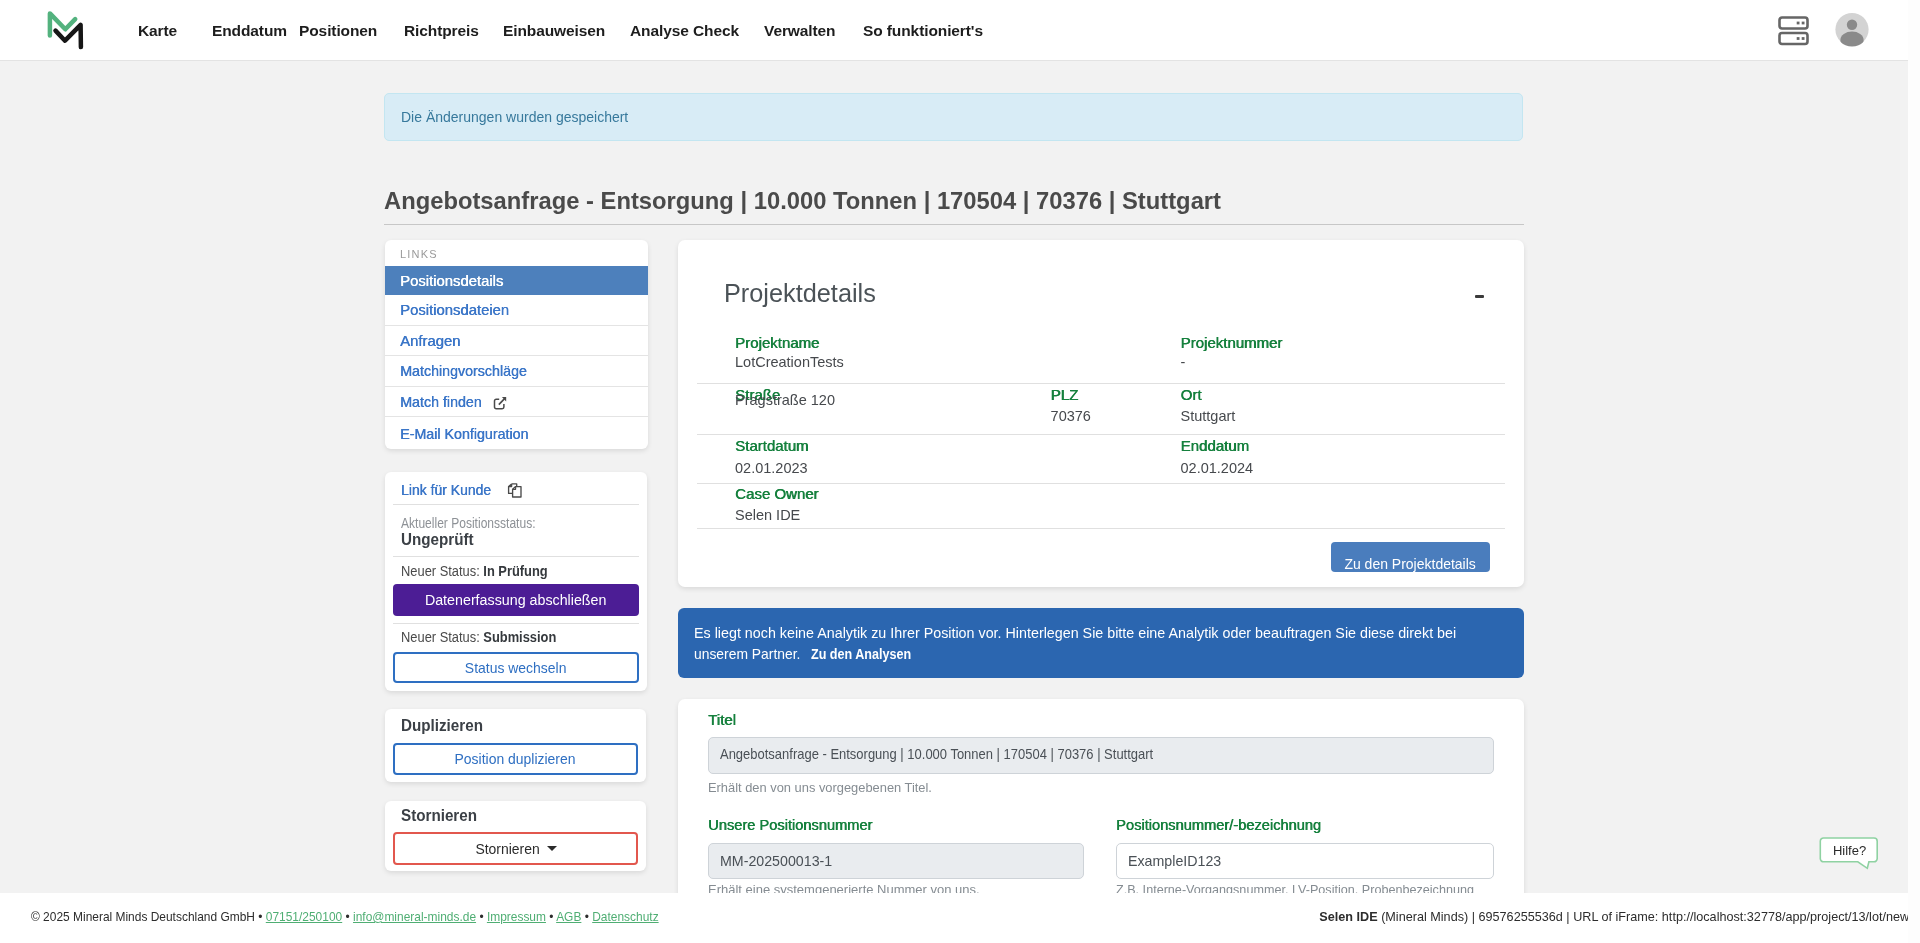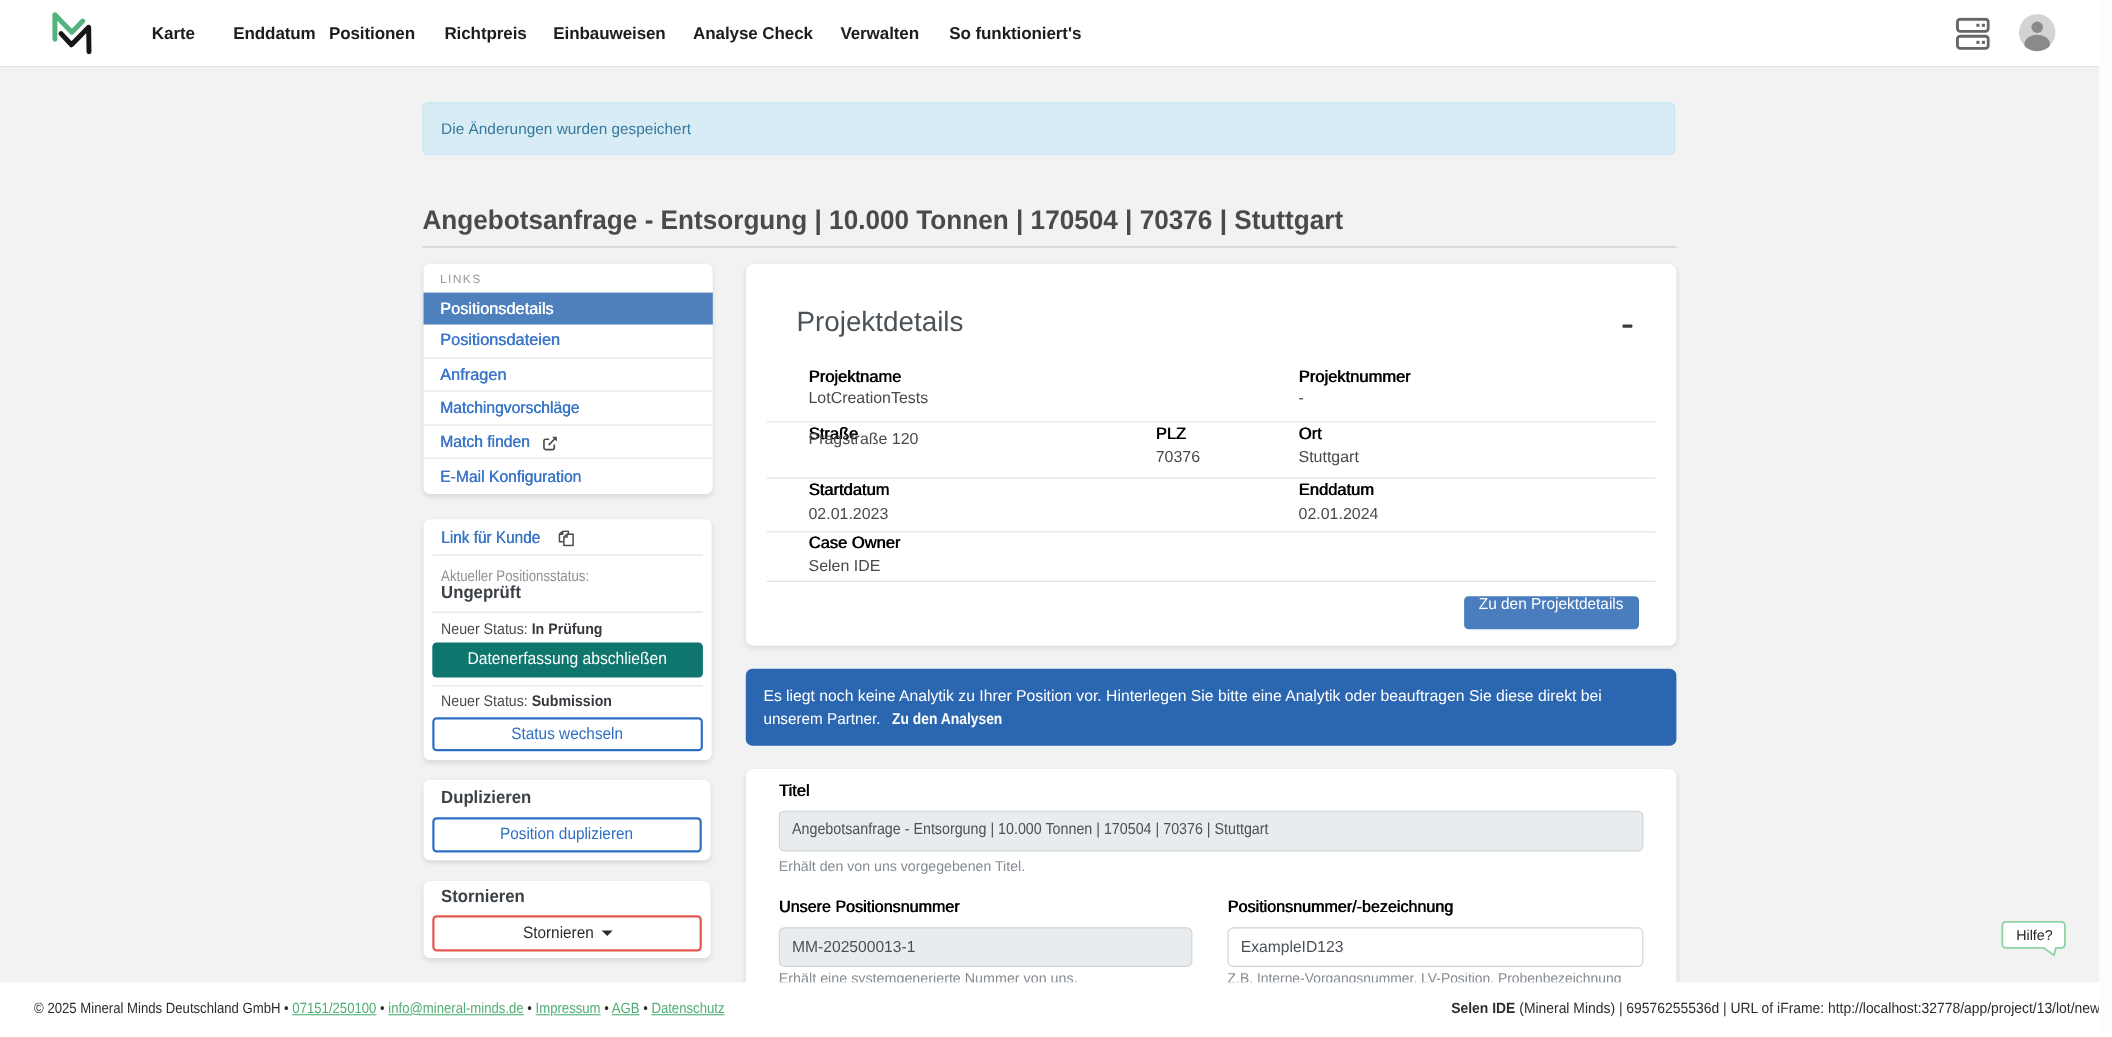--- a/index.html
+++ b/index.html
@@ -11,21 +11,21 @@
   .blue { color:#3b76c8; } .card .blue, #sbactive { text-shadow:0.4px 0 0 currentColor; }
   .sx { display:inline-block; transform-origin:0 50%; white-space:nowrap; }
   .sxc { display:inline-block; transform-origin:50% 50%; white-space:nowrap; }
 
   
   #navbar { position:absolute; left:0; top:0; width:1920px; height:61px; background:#fff; border-bottom:1px solid #e3e3e3; z-index:20; }
   .navlink { position:absolute; top:0; height:61px; display:flex; align-items:center; font-size:15.5px; font-weight:bold; color:#1d1d1d; letter-spacing:-0.1px; }
 
   #scrollstrip { position:absolute; right:0; top:0; width:12px; height:943px; background:#fdfdfd; z-index:30; }
 
-  .lbl { font-weight:400; text-shadow:0.6px 0 0 currentColor; color:#000000; font-size:15px; }
+  .lbl { font-weight:400; text-shadow:0.6px 0 0 currentColor; color:#15803d; font-size:15px; }
   .val { color:#46494d; font-size:14.5px; }
   .helper { color:#858c92; font-size:13px; }
 
   .sep { position:absolute; height:1px; background:#e0e0e0; }
 
   .input { position:absolute; border:1px solid #ced3d8; border-radius:5px; background:#fff; font-size:14.5px; color:#4a5056; display:flex; align-items:center; padding-left:11px; }
   .input.dis { background:#e9ecef; }
 
   .btn-outline-blue { position:absolute; background:#fff; border:2px solid #2e6fc2; border-radius:4px; color:#2e6fc2; font-size:15px; display:flex; align-items:center; justify-content:center; }
   .btn-outline-red { position:absolute; background:#fff; border:2px solid #e2574e; border-radius:4px; color:#2b2b2b; font-size:15px; display:flex; align-items:center; justify-content:center; }
@@ -111,21 +111,21 @@
         <path d="M4.6,0.9 H9.7 V3.4 M4.6,0.9 L1.6,3.6 V10.4 H5.2 M1.6,3.6 H4.6 V0.9" fill="none" stroke="#4a4a4a" stroke-width="1.35" stroke-linejoin="round"></path>
         <path d="M8.6,3.6 H14 V14 H5.6 V6.3 Z" fill="#fff" stroke="#4a4a4a" stroke-width="1.35" stroke-linejoin="round"></path>
         <path d="M5.6,6.3 H8.6 V3.6" fill="none" stroke="#4a4a4a" stroke-width="1.2" stroke-linejoin="round"></path>
       </svg>
   </div>
   <div class="sep" style="left:8px; top:32.4px; width:246px;"></div>
   <div class="abs" style="left:16px; top:42.5px; font-size:14px; color:#8d9196;"><span class="sx" style="transform:scaleX(0.86);">Aktueller Positionsstatus:</span></div>
   <div class="abs" style="left:16px; top:59px; font-size:16px; font-weight:bold; color:#3b4046;"><span class="sx" style="transform:scaleX(0.95);">Ungeprüft</span></div>
   <div class="sep" style="left:8px; top:84px; width:246px;"></div>
   <div class="abs" style="left:16px; top:90.5px; font-size:14px; color:#4a4a4a;"><span class="sx" style="transform:scaleX(0.92);">Neuer Status: <b style="color:#35393d;">In Prüfung</b></span></div>
-  <div class="abs" style="left:8px; top:112px; width:246px; height:32.4px; background:#0f766e; border-radius:4px; color:#fff; font-size:15.5px; display:flex; align-items:center; justify-content:center;">
+  <div class="abs" style="left:8px; top:112px; width:246px; height:32.4px; background:#4c1d95; border-radius:4px; color:#fff; font-size:15.5px; display:flex; align-items:center; justify-content:center;">
       <span class="sxc" style="transform:scaleX(0.92);">Datenerfassung abschließen</span>
     </div>
   <div class="sep" style="left:8px; top:151px; width:246px;"></div>
   <div class="abs" style="left:16px; top:157px; font-size:14px; color:#4a4a4a;"><span class="sx" style="transform:scaleX(0.92);">Neuer Status: <b style="color:#35393d;">Submission</b></span></div>
   <div class="btn-outline-blue" style="left:8px; top:180.3px; width:246px; height:31.2px;">
       <span class="sxc" style="transform:scaleX(0.93);">Status wechseln</span>
     </div>
 </div>
 
 <div class="card" style="left:385px; top:709px; width:261px; height:73px;">
@@ -164,21 +164,21 @@
   <div class="abs lbl" style="left:57px; top:197.1px;">Startdatum</div>
   <div class="abs lbl" style="left:502.5px; top:197.1px;">Enddatum</div>
   <div class="abs val" style="left:57px; top:219.5px;">02.01.2023</div>
   <div class="abs val" style="left:502.5px; top:219.5px;">02.01.2024</div>
   <div class="sep" style="left:19px; top:242.6px; width:808px;"></div>
 
   <div class="abs lbl" style="left:57px; top:244.6px;">Case Owner</div>
   <div class="abs val" style="left:57px; top:267px;">Selen IDE</div>
   <div class="sep" style="left:19px; top:288.3px; width:808px;"></div>
 
-  <div class="abs" style="left:652.5px; top:301.7px; width:159px; height:30.8px; background:#4a7dbd; border-radius:4px; color:#fff; font-size:14.5px; display:flex; align-items:flex-start; justify-content:center;">
+  <div class="abs" style="left:652.5px; top:301.7px; width:159px; height:30.8px; background:#4a7dbd; border-radius:4px; color:#fff; font-size:14.5px; display:flex; align-items:flex-end; justify-content:center;">
       <span class="sxc" style="transform:scaleX(0.965);">Zu den Projektdetails</span>
     </div>
 </div>
 
 <div class="abs" style="left:678px; top:607.6px; width:846px; height:70px; background:#2b66b0; border-radius:6px; color:#fff; font-size:14.3px; padding:15.5px 16px 0 16px; line-height:20.4px;">
   <span class="sx" style="transform:scaleX(1);">Es liegt noch keine Analytik zu Ihrer Position vor. Hinterlegen Sie bitte eine Analytik oder beauftragen Sie diese direkt bei</span><br>
   <span class="sx" style="transform:scaleX(0.97);">unserem Partner.</span><span class="sx" style="transform:scaleX(0.88); margin-left:7px; font-weight:bold;">Zu den Analysen</span>
 </div>
 
 <div class="card" style="left:678px; top:698.8px; width:846px; height:244px; border-radius:7px;">

